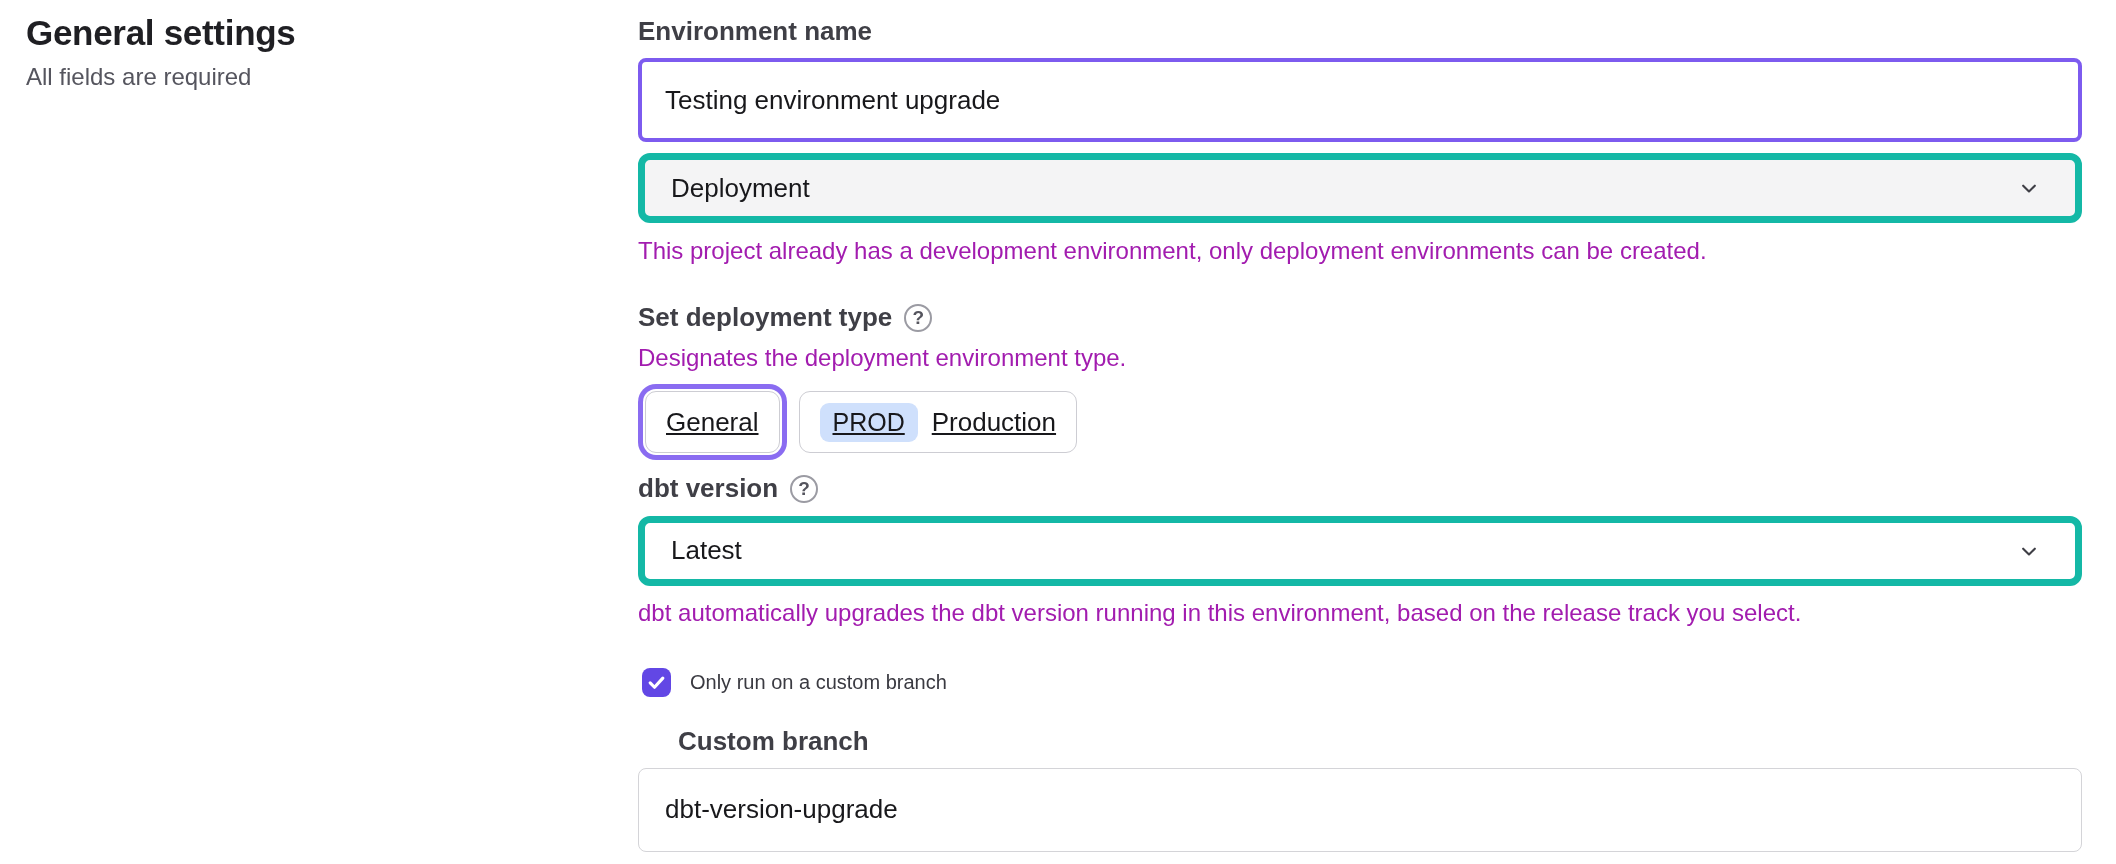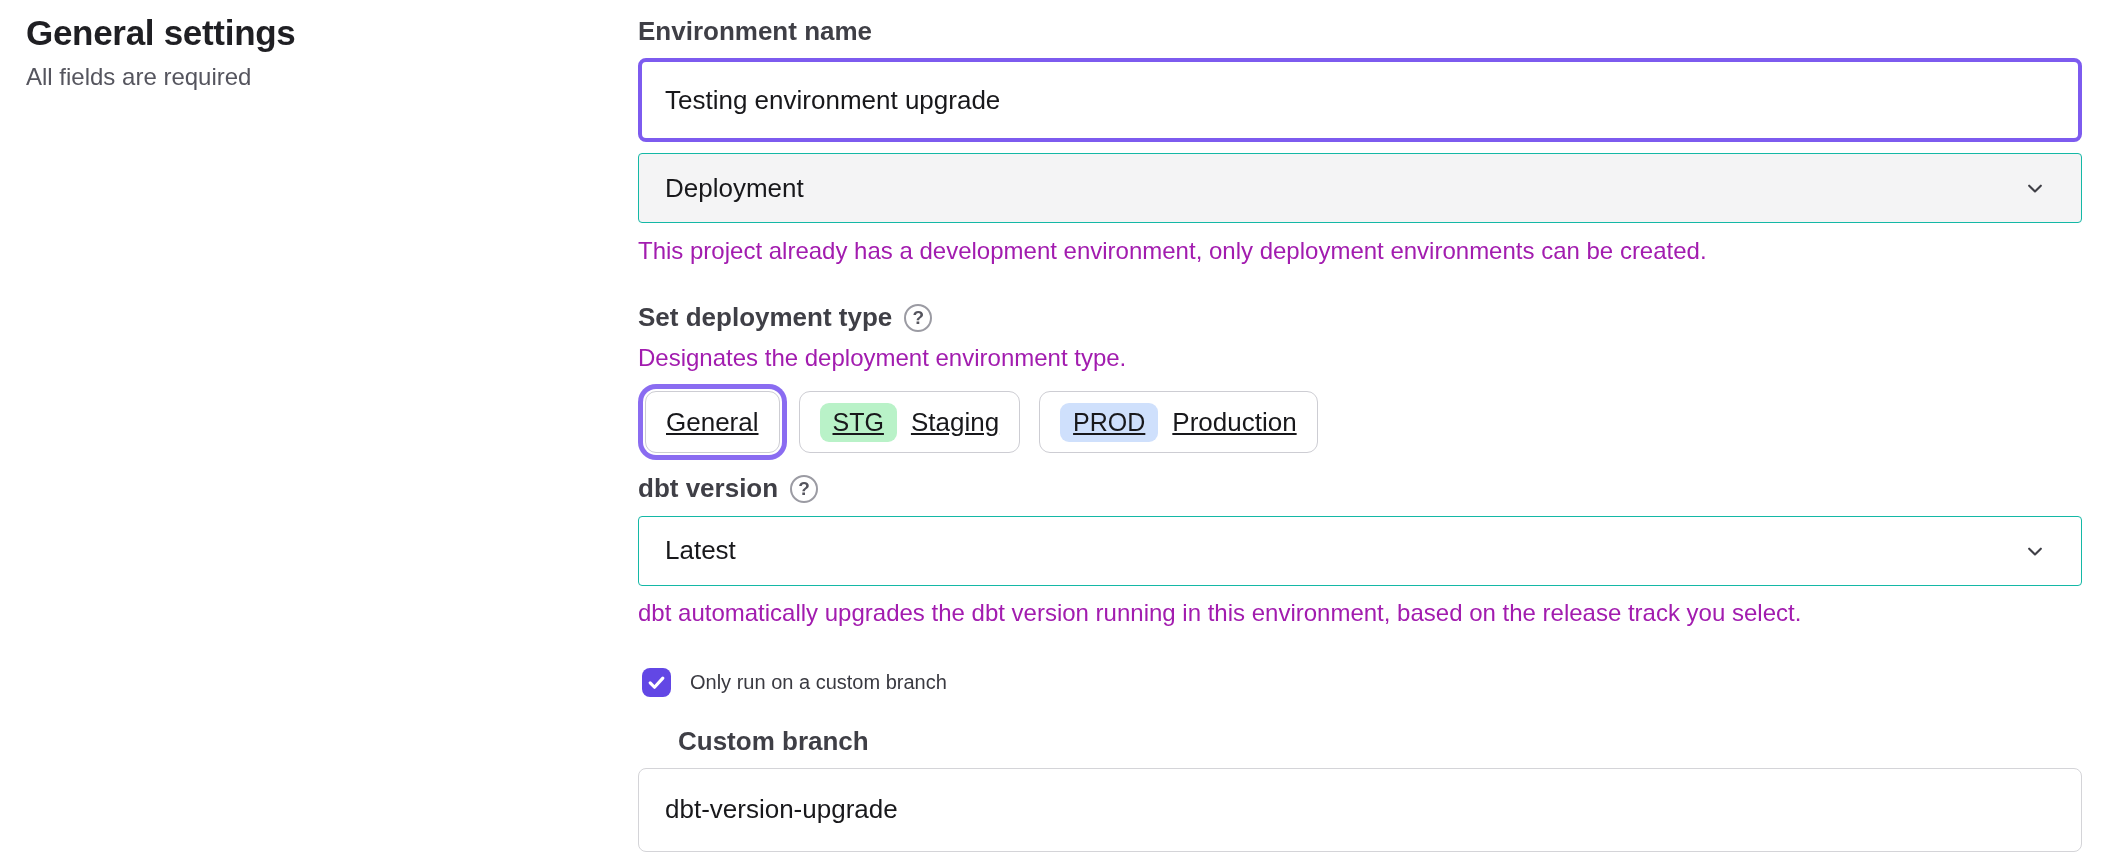--- a/index.html
+++ b/index.html
@@ -35,21 +35,21 @@
     width: 100%; height: 84px;
     border: 1px solid #d4d4d8; border-radius: 8px;
     padding: 0 26px; font-size: 26px; color: #18181b;
     font-family: "Liberation Sans", sans-serif;
     background: #ffffff; outline: none; display: block;
   }
   .text-input.focused { border: 4px solid #7d5bef; padding: 0 23px; }
 
   .select-box {
     width: 100%; height: 70px;
-    border: 1px solid #14b8a6; border-radius: 4px;
+    border: 7px solid #14b8a6; border-radius: 12px;
     background: #ffffff;
     display: flex; align-items: center; justify-content: space-between;
     padding: 0 26px; font-size: 26px; color: #18181b;
   }
   .select-box.disabled { background: #f4f4f5; }
   .chevron { display: flex; align-items: center; margin-right: 6px; }
 
   .help-icon {
     width: 28px; height: 28px; border-radius: 50%;
     border: 2px solid #9b9ba3; color: #55555e;
@@ -115,24 +115,20 @@
     <span>Set deployment type</span>
     <span class="help-icon">?</span>
   </div>
   <div class="helper-text" style="margin-top:10px;">Designates the deployment environment type.</div>
 
   <div class="btn-row" style="margin-top:18px;">
     <button class="type-btn selected">
       <span>General</span>
     </button>
     <button class="type-btn">
-      <span class="type-badge" style="background-color: rgb(185, 242, 200);">STG</span>
-      <span>Staging</span>
-    </button>
-    <button class="type-btn">
       <span class="type-badge" style="background-color: rgb(207, 224, 252);">PROD</span>
       <span>Production</span>
     </button>
   </div>
 
   <div class="field-label" style="margin-top:20px;">
     <span>dbt version</span>
     <span class="help-icon">?</span>
   </div>
   <div class="select-box gap-label-control">

